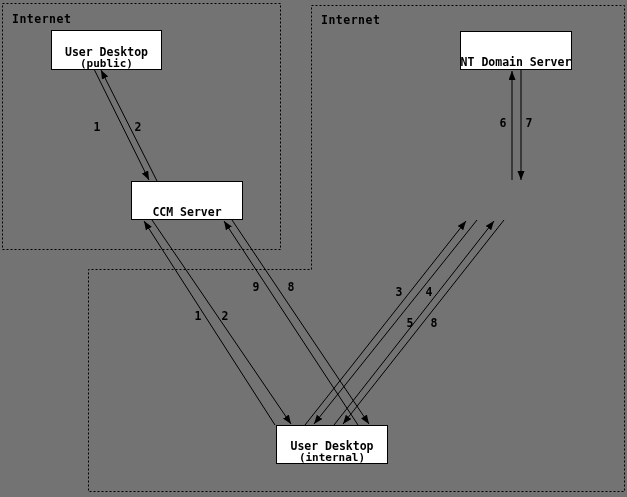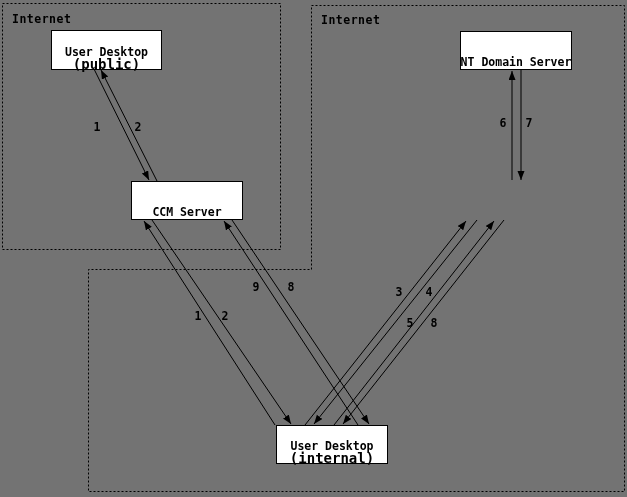--- a/index.html
+++ b/index.html
@@ -40,21 +40,21 @@
     box-sizing: border-box;
   }
   .node-title {
     font-size: 11.5px;
     font-weight: bold;
     color: #000000;
     white-space: nowrap;
     line-height: 13px;
   }
   .node-sub {
-    font-size: 14px;
+    font-size: 11px;
     font-weight: bold;
     color: #000000;
     white-space: nowrap;
     line-height: 10px;
   }
   .num {
     position: absolute;
     font-size: 11.5px;
     font-weight: bold;
     color: #000000;

